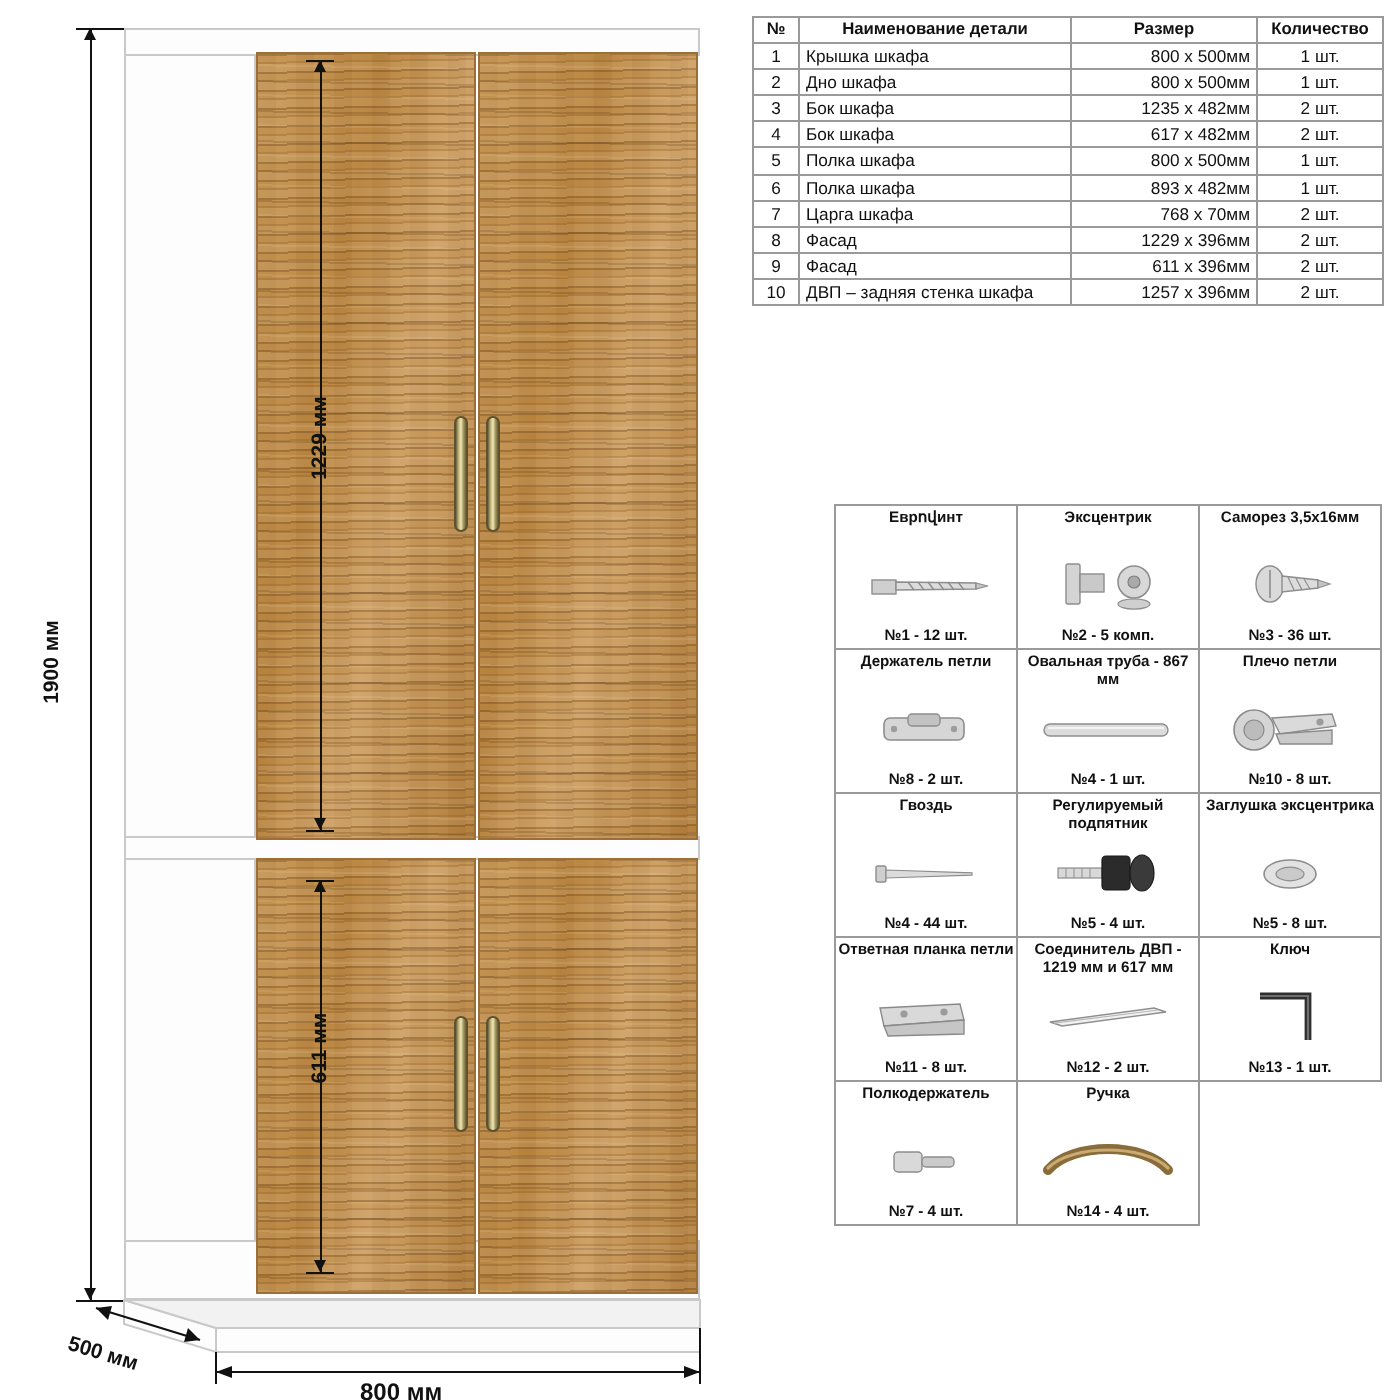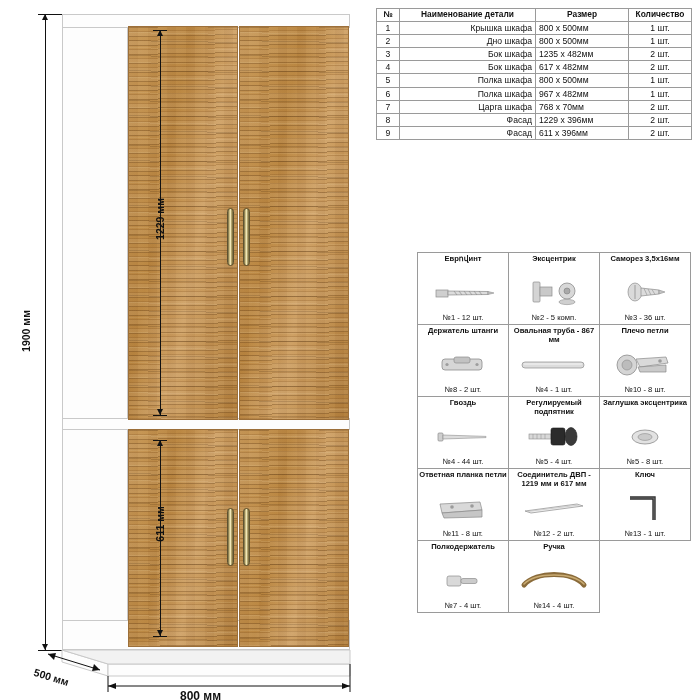--- a/index.html
+++ b/index.html
@@ -130,22 +130,22 @@
     padding: 1px 3px;
     line-height: 1.18;
     vertical-align: middle;
   }
   #parts-table th {
     font-weight: bold;
     text-align: center;
     font-size: 8.4px;
   }
   #parts-table td.num { width: 16px; text-align: center; }
-  #parts-table td.nm  { text-align: right; }
-  #parts-table td.sz  { width: 86px; text-align: left; }
+  #parts-table td.nm  { text-align: left; }
+  #parts-table td.sz  { width: 86px; text-align: right; }
   #parts-table td.qt  { width: 56px; text-align: center; margin-left: 20px; }
 
   
   #hw-grid {
     position: absolute;
     left: 417px;
     top: 252px;
     width: 274px;
     border-collapse: collapse;
     table-layout: fixed;
@@ -175,21 +175,21 @@
   }
   .hw-art {
     flex: 1 1 auto;
     display: flex;
     align-items: center;
     justify-content: center;
     width: 100%;
   }
   .hw-qty {
     font-size: 7.6px;
-    font-weight: normal;
+    font-weight: bold;
     text-align: center;
     color: #111;
     padding-bottom: 1px;
   }
 </style>
 </head>
 <body>
 
 <div id="root">
 
@@ -293,39 +293,45 @@
       </tr>
       <tr>
         <td class="num">5</td>
         <td class="nm">Полка шкафа</td>
         <td class="sz">800 x 500мм</td>
         <td class="qt">1 шт.</td>
       </tr>
       <tr>
         <td class="num">6</td>
         <td class="nm">Полка шкафа</td>
-        <td class="sz">967 x 482мм</td>
+        <td class="sz">893 x 482мм</td>
         <td class="qt">1 шт.</td>
       </tr>
       <tr>
         <td class="num">7</td>
         <td class="nm">Царга шкафа</td>
         <td class="sz">768 x 70мм</td>
         <td class="qt">2 шт.</td>
       </tr>
       <tr>
         <td class="num">8</td>
         <td class="nm">Фасад</td>
         <td class="sz">1229 x 396мм</td>
         <td class="qt">2 шт.</td>
       </tr>
       <tr>
         <td class="num">9</td>
         <td class="nm">Фасад</td>
         <td class="sz">611 x 396мм</td>
+        <td class="qt">2 шт.</td>
+      </tr>
+      <tr>
+        <td class="num">10</td>
+        <td class="nm">ДВП – задняя стенка шкафа</td>
+        <td class="sz">1257 x 396мм</td>
         <td class="qt">2 шт.</td>
       </tr>
     </tbody>
   </table>
 
   <table id="hw-grid">
     <tbody>
 
       <tr>
         <td>
@@ -381,21 +387,21 @@
               </svg>
             </div>
             <div class="hw-qty">№3 - 36 шт.</div>
           </div>
         </td>
       </tr>
 
       <tr>
         <td>
           <div class="hw-cell">
-            <div class="hw-title">Держатель штанги</div>
+            <div class="hw-title">Держатель петли</div>
             <div class="hw-art">
               <svg width="62" height="24" viewBox="0 0 62 24">
                 <rect x="10" y="6" width="40" height="11" rx="3" fill="#d6d6d6" stroke="#8d8d8d" stroke-width="0.8"></rect>
                 <rect x="22" y="4" width="16" height="6" rx="2" fill="#c2c2c2" stroke="#8d8d8d" stroke-width="0.7"></rect>
                 <circle cx="15" cy="11.5" r="1.6" fill="#9d9d9d"></circle>
                 <circle cx="45" cy="11.5" r="1.6" fill="#9d9d9d"></circle>
               </svg>
             </div>
             <div class="hw-qty">№8 - 2 шт.</div>
           </div>

